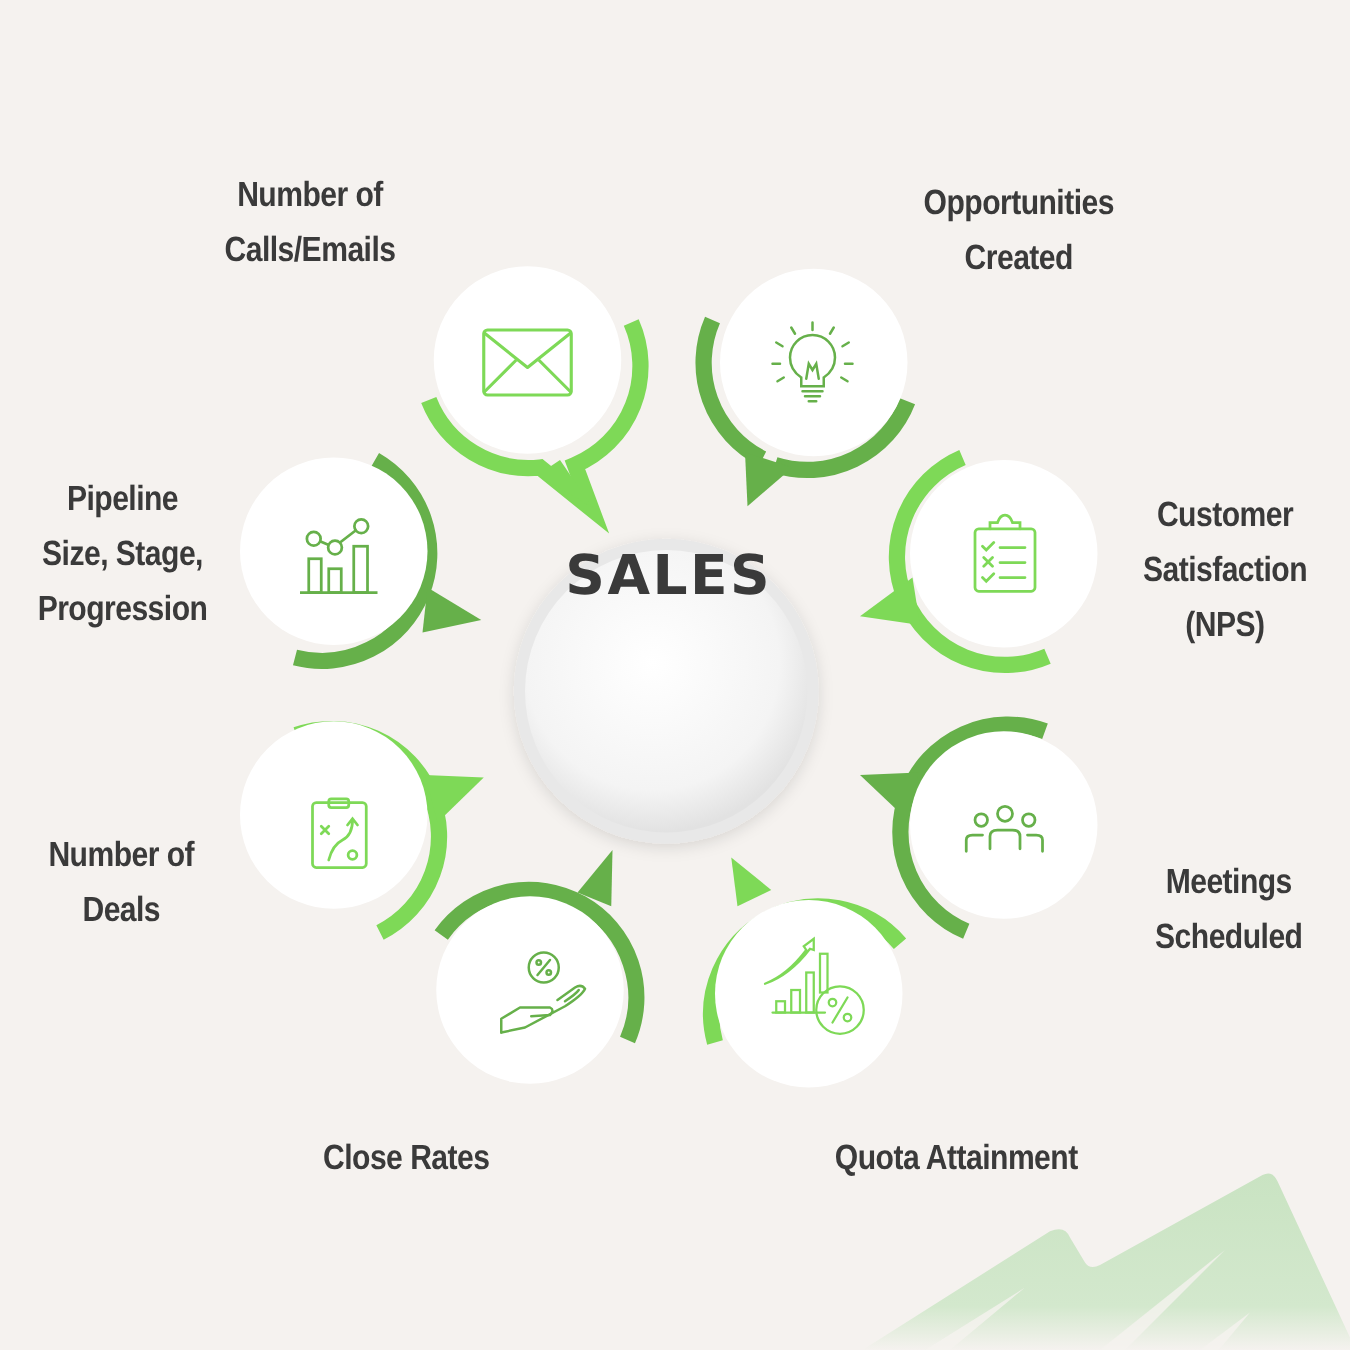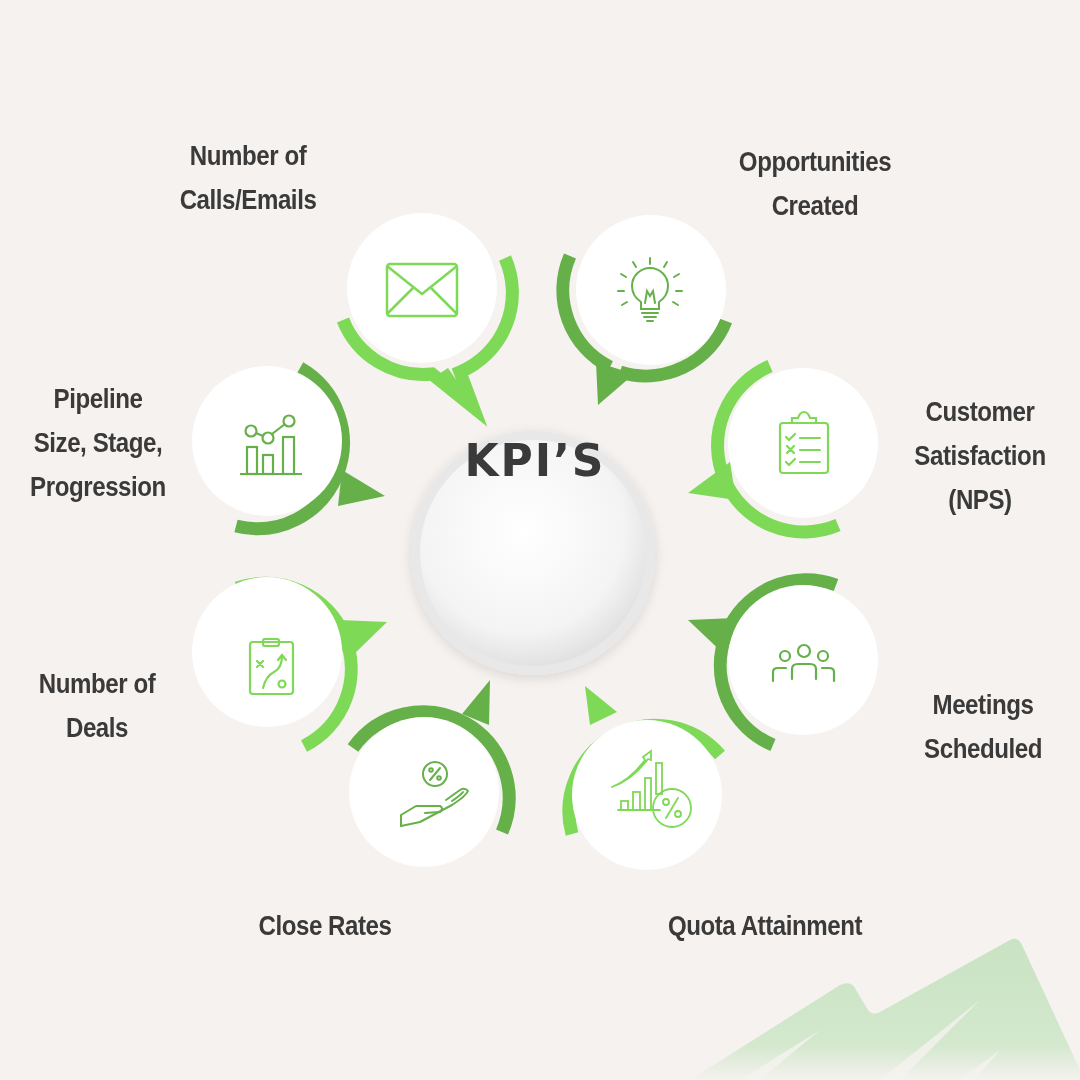--- a/index.html
+++ b/index.html
@@ -147,21 +147,21 @@
     </g>
   </g>
 
   <g>
     <circle cx="533" cy="553" r="122" fill="#e8e8e8" filter="url(#sh)"></circle>
     <circle cx="533" cy="553" r="113" fill="url(#cg)"></circle>
   </g>
 </svg>
 
 <div class="center-text">
-  <div>KPI’S</div>
+  <div>SALES</div>
 </div>
 
 <div class="label" style="left:148px; top:134px; width:200px;">Number of
 Calls/Emails</div>
 <div class="label" style="left:700px; top:140px; width:230px;">Opportunities
 Created</div>
 <div class="label" style="left:0px; top:377px; width:196px;">Pipeline
 Size, Stage,
 Progression</div>
 <div class="label" style="left:880px; top:390px; width:200px;">Customer

